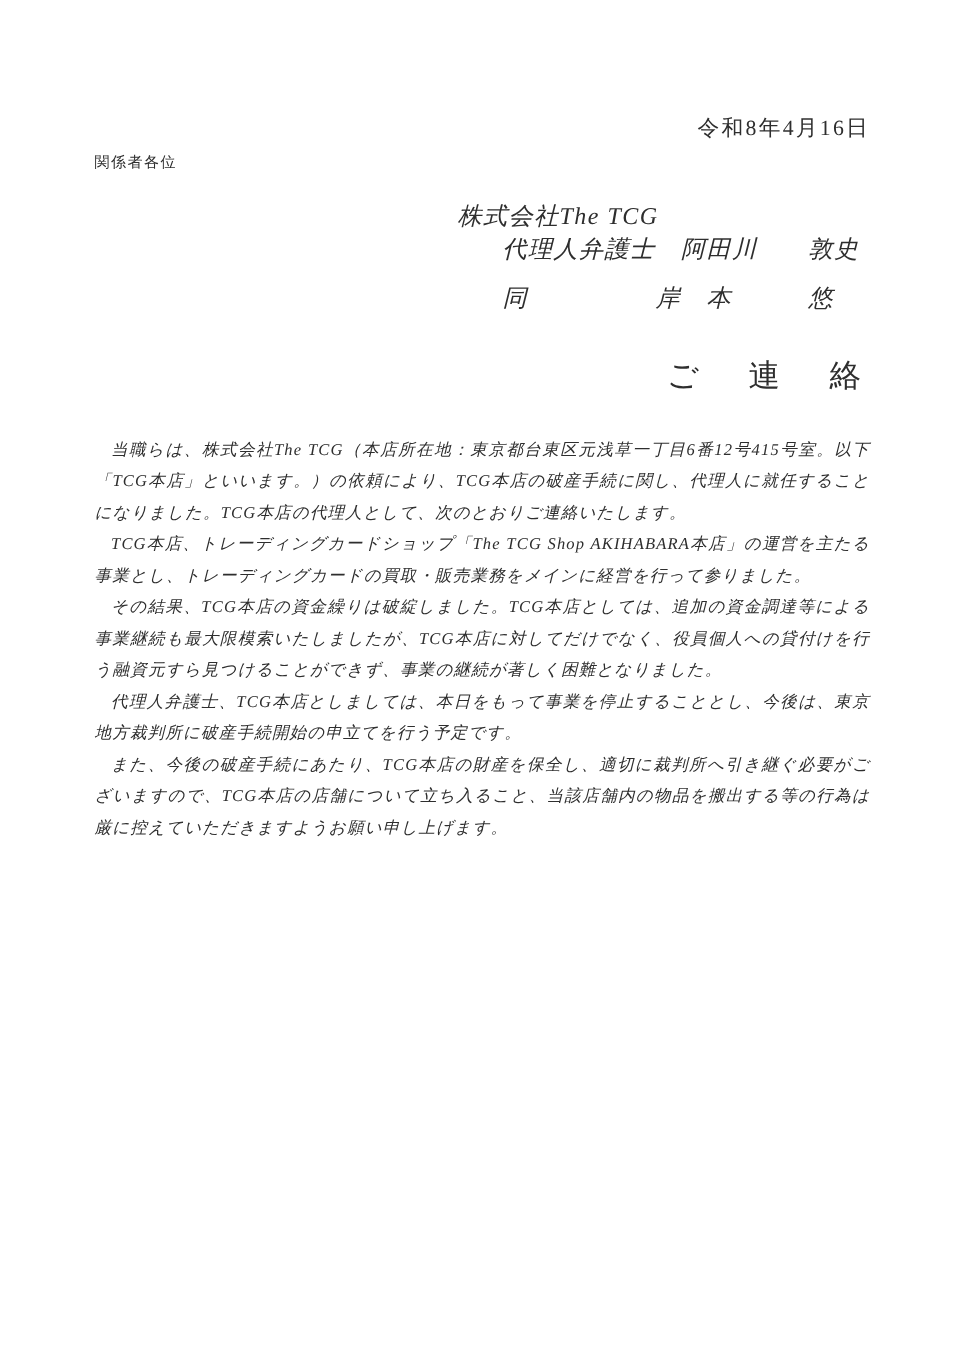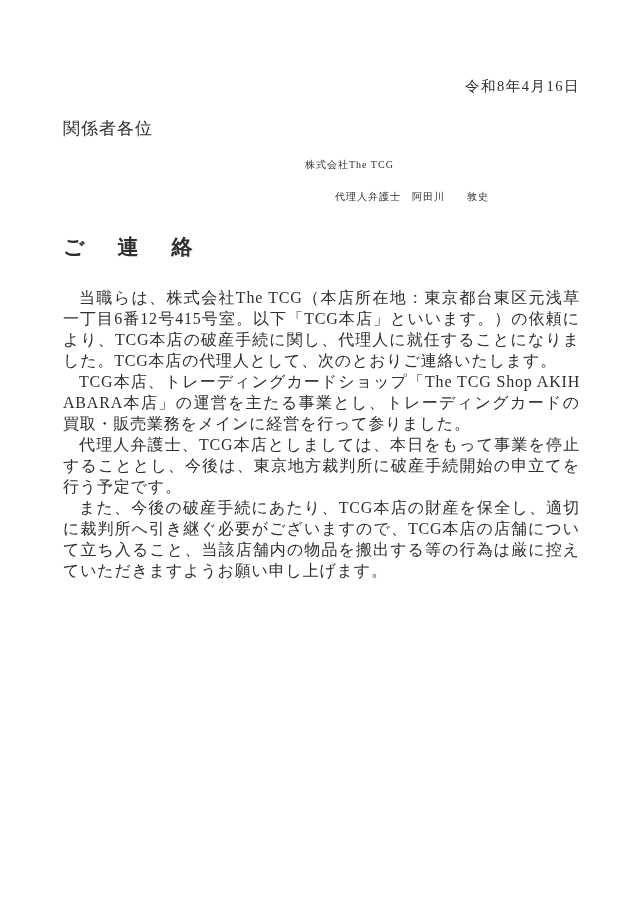--- a/index.html
+++ b/index.html
@@ -19,83 +19,87 @@
     padding: 76px 63px 0 63px;
     overflow: hidden;
   }
   .date-line {
     text-align: right;
     font-size: 14.5px;
     letter-spacing: 1.5px;
     line-height: 20px;
   }
   .recipient-line {
-    margin-top: 23px;
-    font-size: 17px;
+    margin-top: 3px;
+    font-size: 10px;
     letter-spacing: 1px;
     line-height: 20px;
   }
   .sender-block {
-    font-size: 10px;
+    font-size: 16px;
     letter-spacing: 1px;
+    font-style: italic;
   }
   .sender-company {
     margin-left: 242px;
     margin-top: 16px;
     line-height: 20px;
   }
   .sender-rep1 {
     margin-left: 272px;
-    margin-top: 12px;
+    margin-top: 2px;
     line-height: 20px;
   }
   .sender-rep2 {
     margin-left: 272px;
     margin-top: 13px;
     line-height: 20px;
   }
   .doc-title {
     margin: 25px 0 0 0;
-    text-align: left;
+    text-align: right;
     font-size: 21px;
-    font-weight: bold;
+    font-weight: normal;
     letter-spacing: 6px;
     line-height: 30px;
   }
   .doc-body {
     margin-top: 25px;
   }
   .doc-body p {
     margin: 0;
-    font-size: 16px;
+    font-size: 11px;
     line-height: 21px;
     letter-spacing: 0.8px;
     text-align: justify;
     text-justify: inter-character;
     text-indent: 1em;
     word-break: break-all;
+    font-style: italic;
   }
 </style>
 </head>
 <body>
 
 <div class="page">
 
   <div class="date-line">令和8年4月16日</div>
 
   <div class="recipient-line">関係者各位</div>
 
   <div class="sender-block">
     <div class="sender-company">株式会社The TCG</div>
     <div class="sender-rep1">代理人弁護士　阿田川　　敦史</div>
+    <div class="sender-rep2">同　　　　　岸　本　　　悠</div>
   </div>
 
   <h1 class="doc-title">ご　連　絡</h1>
 
   <div class="doc-body">
     <p>当職らは、株式会社The TCG（本店所在地：東京都台東区元浅草一丁目6番12号415号室。以下「TCG本店」といいます。）の依頼により、TCG本店の破産手続に関し、代理人に就任することになりました。TCG本店の代理人として、次のとおりご連絡いたします。</p>
     <p>TCG本店、トレーディングカードショップ「The TCG Shop AKIHABARA本店」の運営を主たる事業とし、トレーディングカードの買取・販売業務をメインに経営を行って参りました。</p>
+    <p>その結果、TCG本店の資金繰りは破綻しました。TCG本店としては、追加の資金調達等による事業継続も最大限模索いたしましたが、TCG本店に対してだけでなく、役員個人への貸付けを行う融資元すら見つけることができず、事業の継続が著しく困難となりました。</p>
     <p>代理人弁護士、TCG本店としましては、本日をもって事業を停止することとし、今後は、東京地方裁判所に破産手続開始の申立てを行う予定です。</p>
     <p>また、今後の破産手続にあたり、TCG本店の財産を保全し、適切に裁判所へ引き継ぐ必要がございますので、TCG本店の店舗について立ち入ること、当該店舗内の物品を搬出する等の行為は厳に控えていただきますようお願い申し上げます。</p>
 
   </div>
 
 </div>
 
 </body></html>

